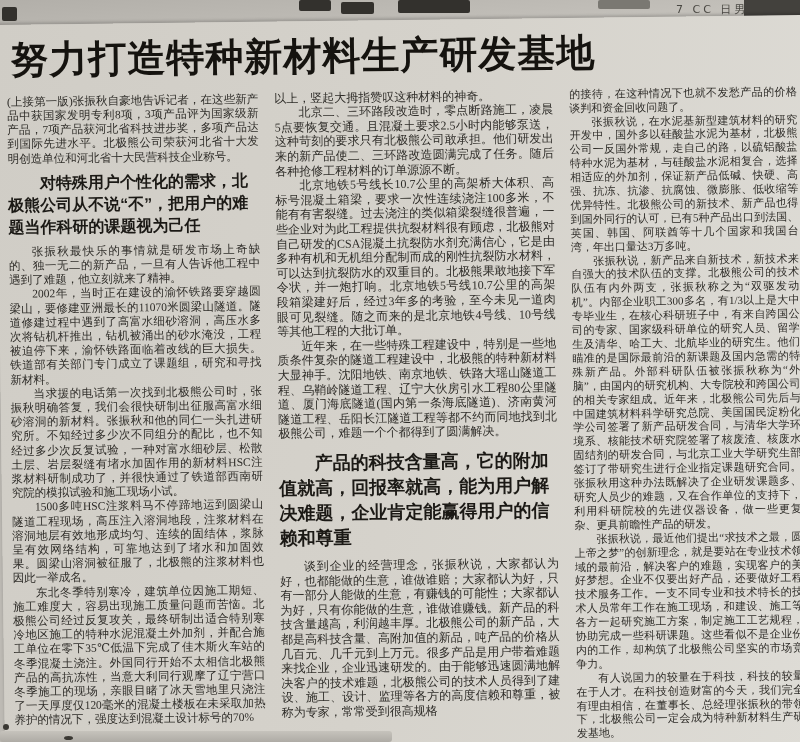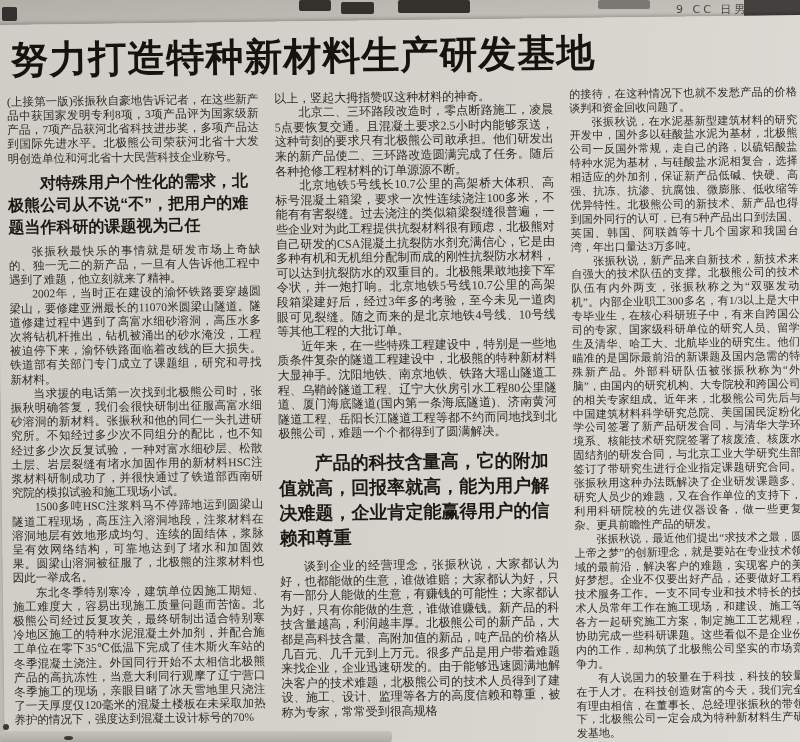--- a/index.html
+++ b/index.html
@@ -53,21 +53,21 @@
 <body>
 
 <div class="scan-stage">
 
   <div class="top-band"></div>
   <div class="artifact" style="left:2px;top:7px;width:15px;height:14px;"></div>
   <div class="artifact" style="left:299px;top:0;width:32px;height:11px;"></div>
   <div class="artifact" style="left:341px;top:2px;width:33px;height:12px;"></div>
   <div class="artifact" style="left:398px;top:0;width:72px;height:13px;"></div>
   <div class="artifact gray" style="left:598px;top:0;width:52px;height:9px;"></div>
-  <div class="fragment-text" style="left:676px;top:2px;">9 CC 日男</div>
+  <div class="fragment-text" style="left:676px;top:2px;">7 CC 日男</div>
   <div class="corner-block" style="left:744px;top:0;width:56px;height:27px;"></div>
   <div class="edge-wedge" style="left:783px;top:26px;width:17px;height:70px;"></div>
 
   <div class="article">
     <div class="headline">努力打造特种新材料生产研发基地</div>
     <div class="columns">
       <div class="col col-0">
           <div class="block lead">(上接第一版)张振秋自豪地告诉记者，在这些新产品中获国家发明专利8项，3项产品评为国家级新产品，7项产品获河北省科技进步奖，多项产品达到国际先进水平。北极熊公司荣获河北省十大发明创造单位和河北省十大民营科技企业称号。</div>
           <div class="block subhead">对特殊用户个性化的需求，北极熊公司从不说“不”，把用户的难题当作科研的课题视为己任</div>
           <div class="block para">张振秋最快乐的事情就是研发市场上奇缺的、独一无二的新产品，一旦有人告诉他工程中遇到了难题，他立刻就来了精神。</div>

